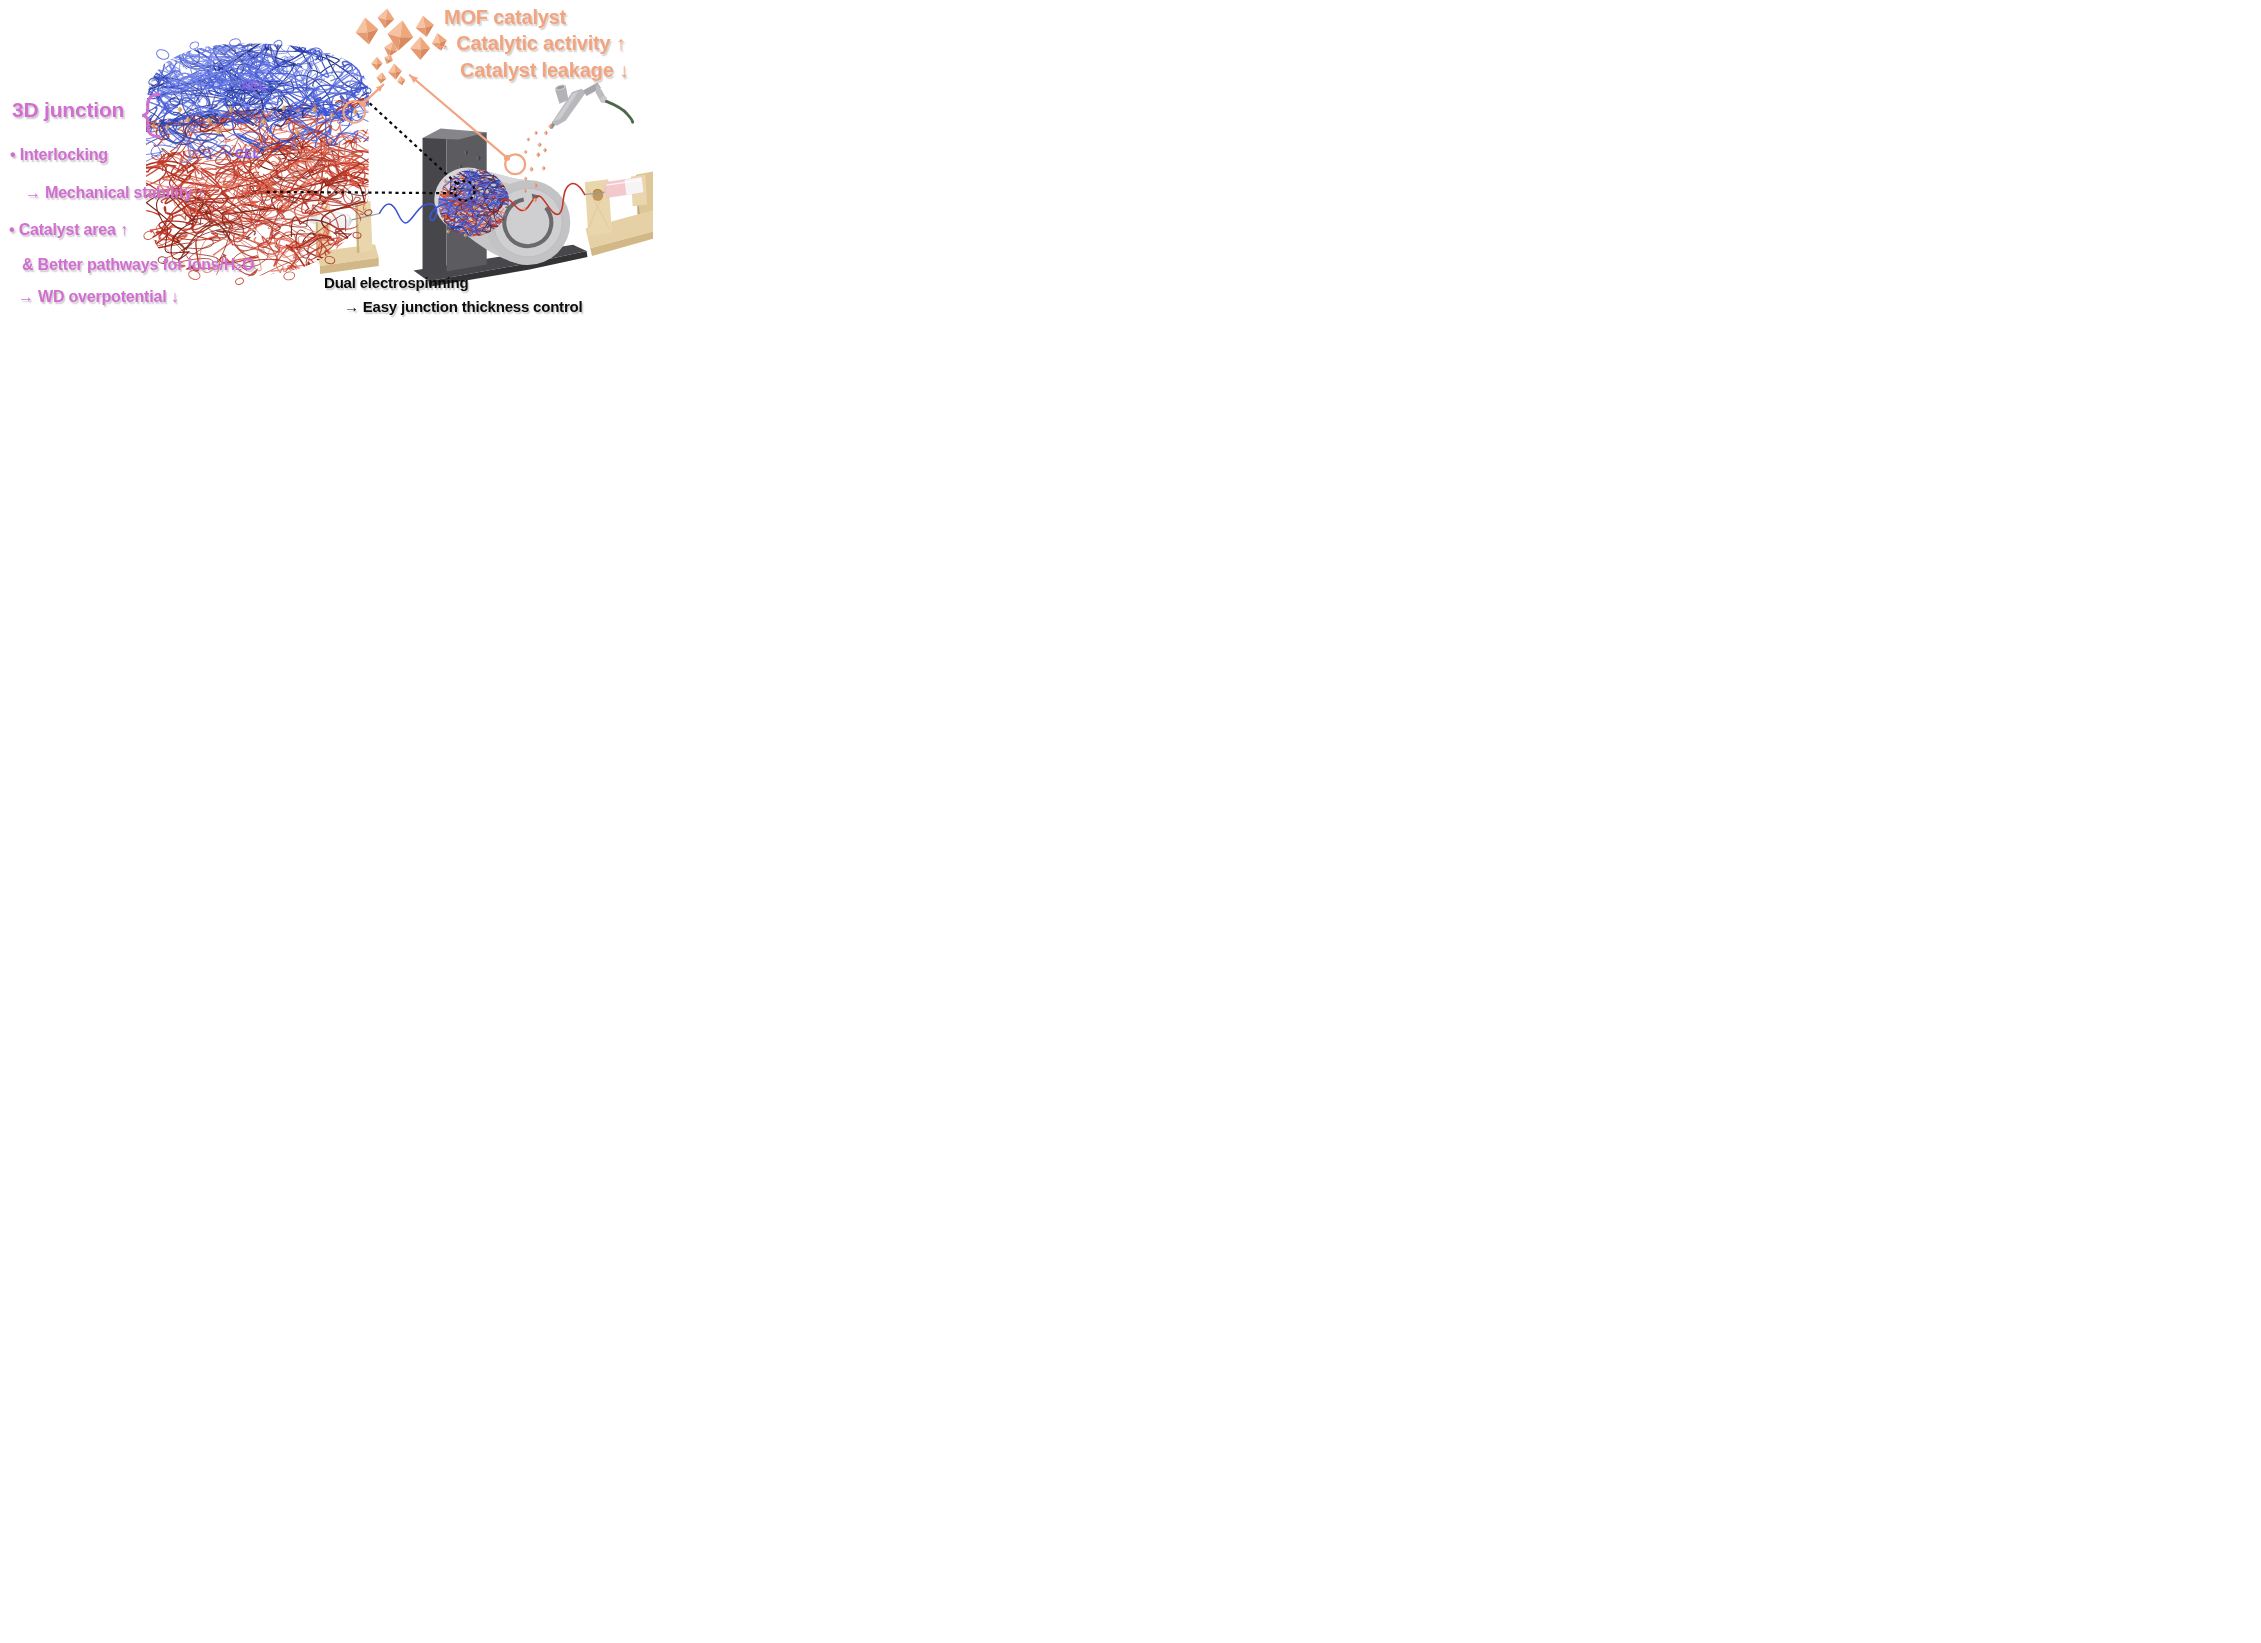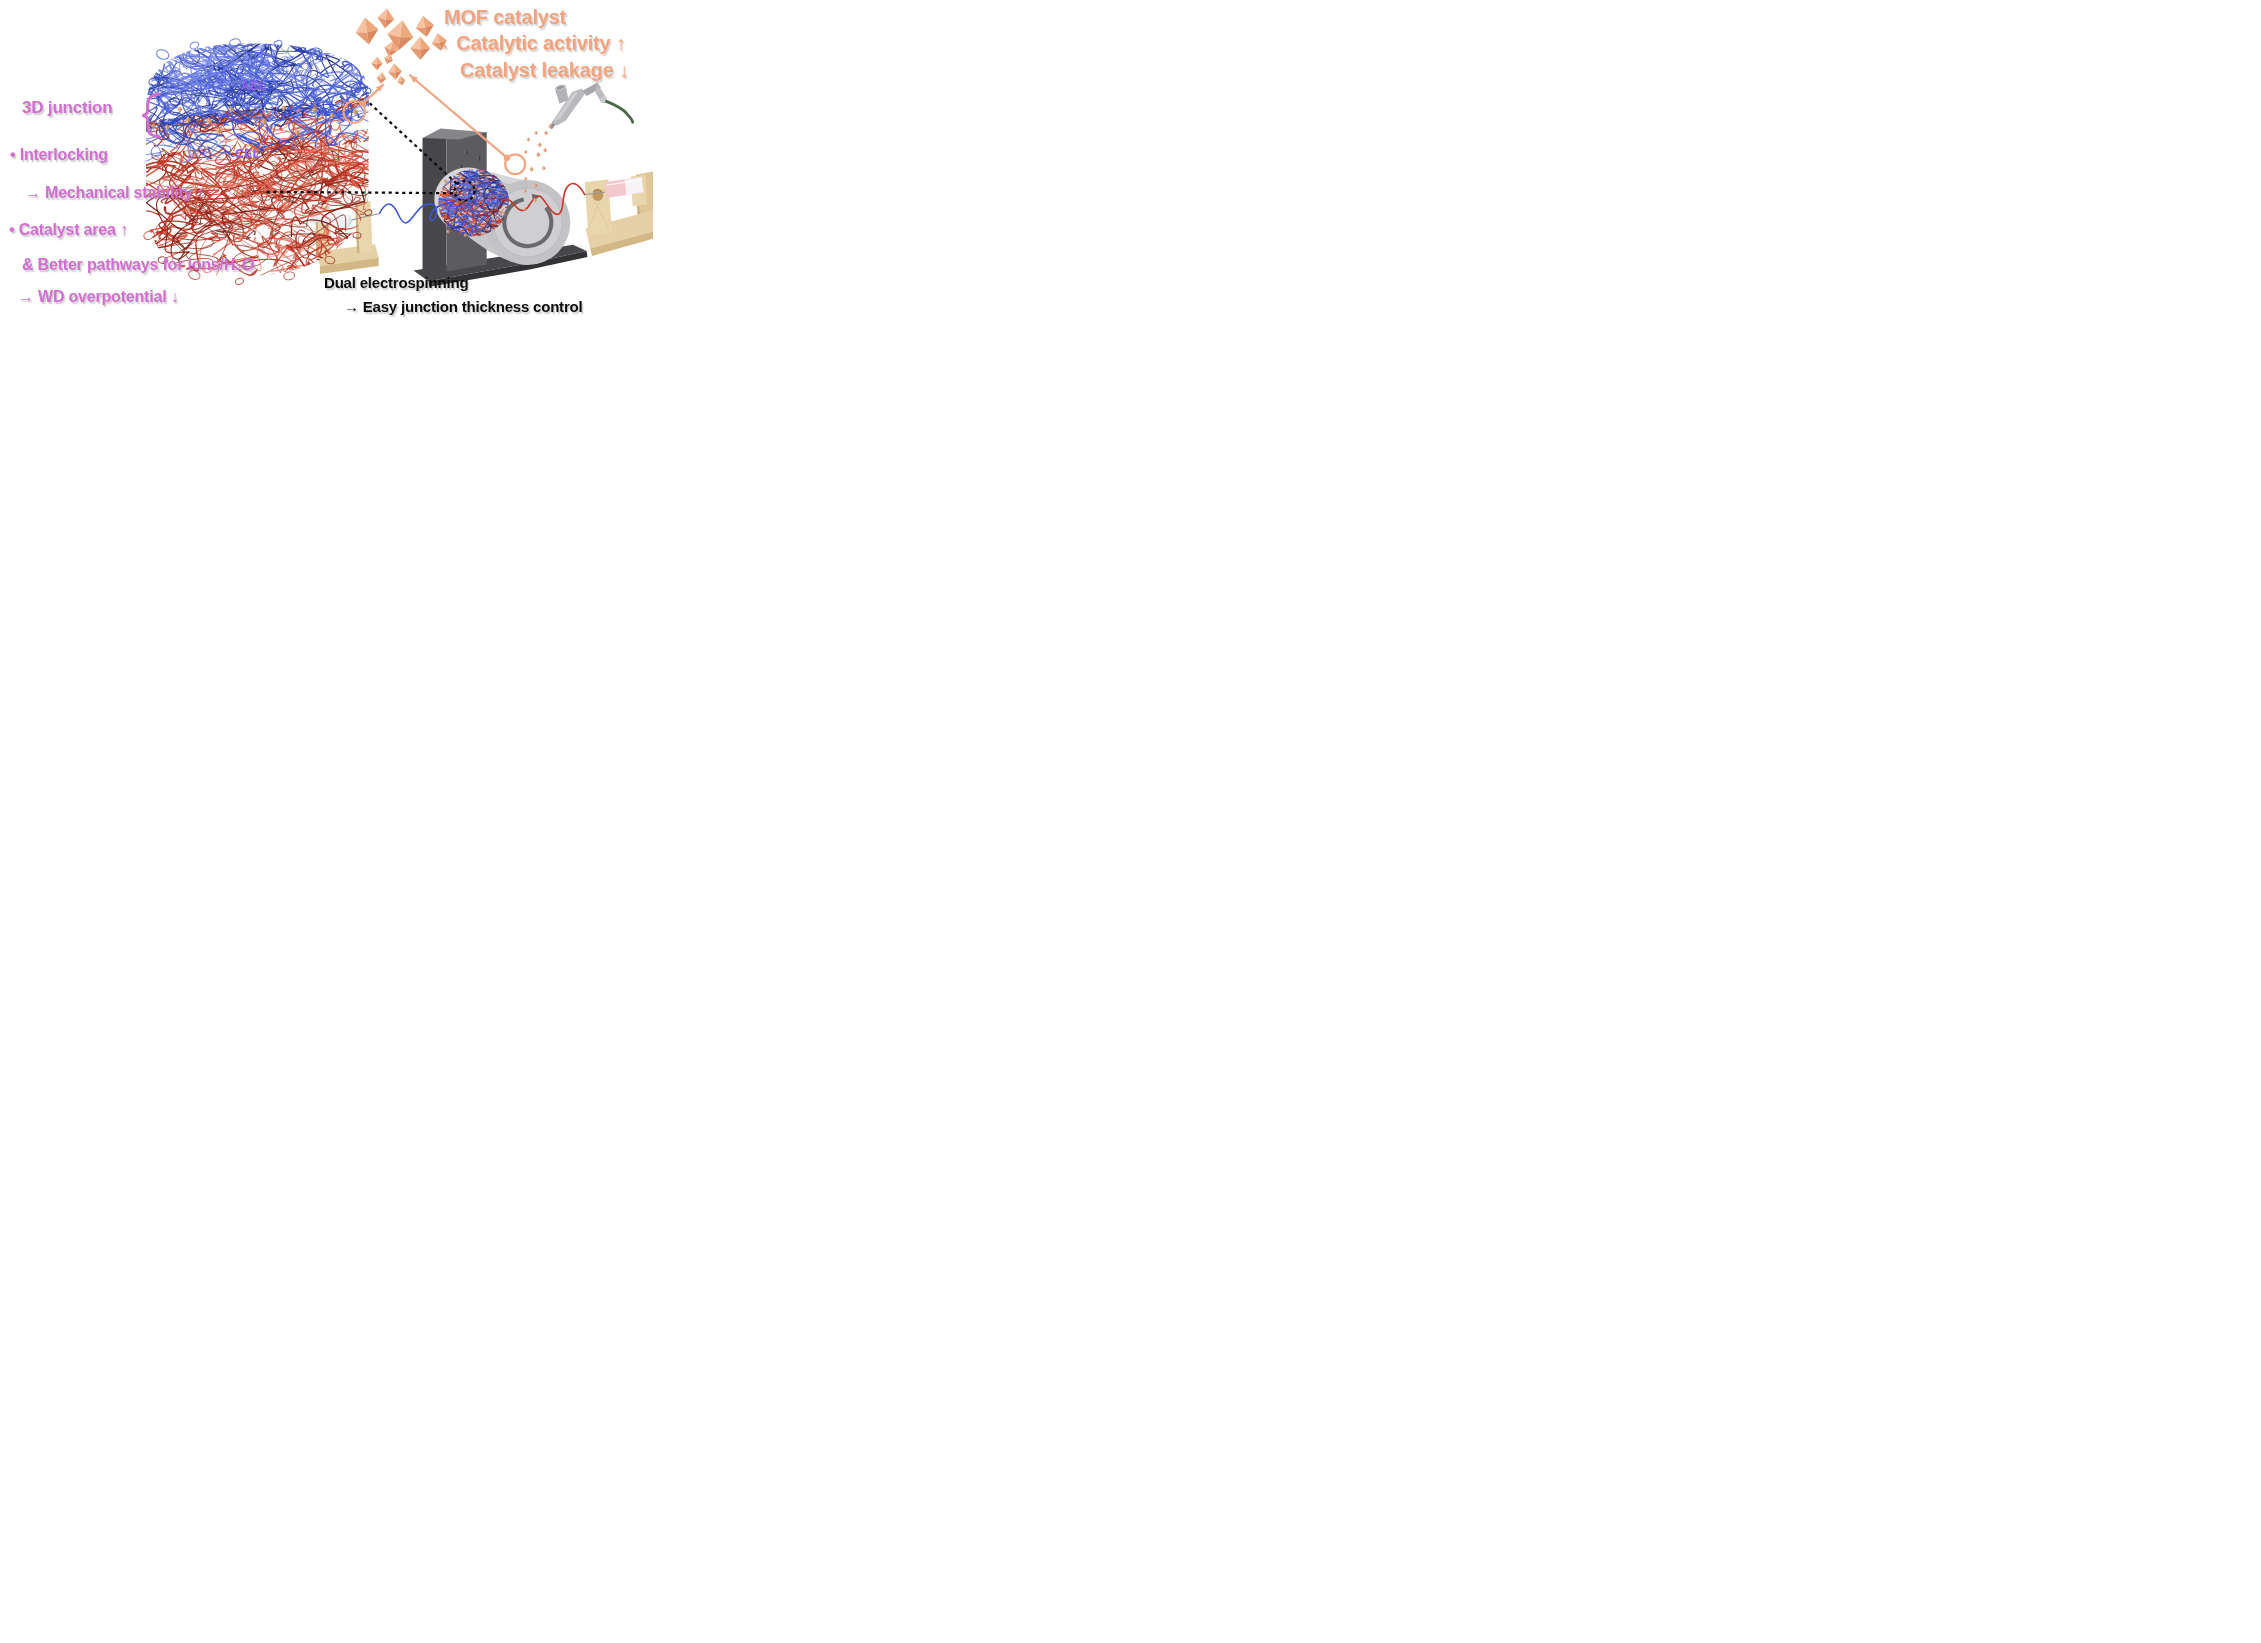--- a/index.html
+++ b/index.html
@@ -778,21 +778,21 @@
           <polygon points="907,166 925.2,171.3 915.2,183.1" fill="#F2A581"></polygon>
         </g>
       <path d="M352,208 C330,210 327,220 327,234 L327,243 C327,251 322,254 315,255 C322,256 327,259 327,267 L327,277 C327,291 330,300 352,302" fill="none" stroke="#D16FD0" stroke-width="6.5" stroke-linecap="round"></path>
     </g>
   </svg>
 
   <div class="txt orange" style="left:444px;top:7.2px;">MOF catalyst</div>
   <div class="txt orange" style="left:431px;top:33px;">→ Catalytic activity ↑</div>
   <div class="txt orange" style="left:460px;top:60px;">Catalyst leakage ↓</div>
 
-  <div class="txt pink" style="left:22px;top:99px;font-size:17px;">3D junction</div>
+  <div class="txt pink" style="left:12px;top:99px;font-size:21px;">3D junction</div>
 
   <div class="txt pink" style="left:10px;top:147px;">• Interlocking</div>
   <div class="txt pink" style="left:25px;top:185px;">→ Mechanical stability ↑</div>
   <div class="txt pink" style="left:9px;top:222px;">• Catalyst area ↑</div>
   <div class="txt pink" style="left:22px;top:257px;">&amp; Better pathways for ions/H₂O</div>
   <div class="txt pink" style="left:18px;top:289px;">→ WD overpotential ↓</div>
 
   <div class="txt black" style="left:324px;top:275px;">Dual electrospinning</div>
   <div class="txt black" style="left:324px;top:299px;margin-left:20px;">→ Easy junction thickness control</div>
 

